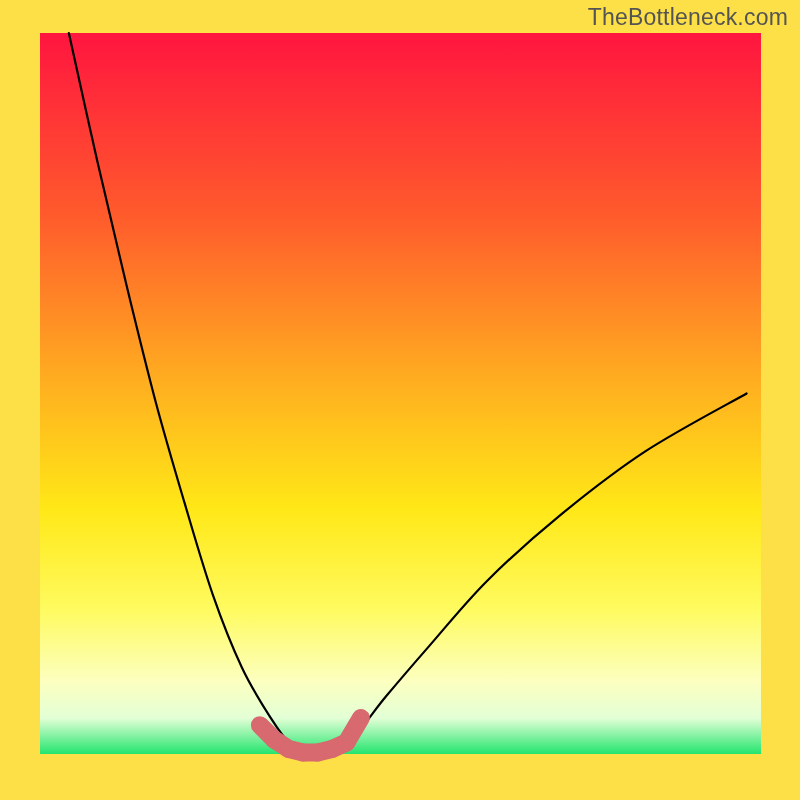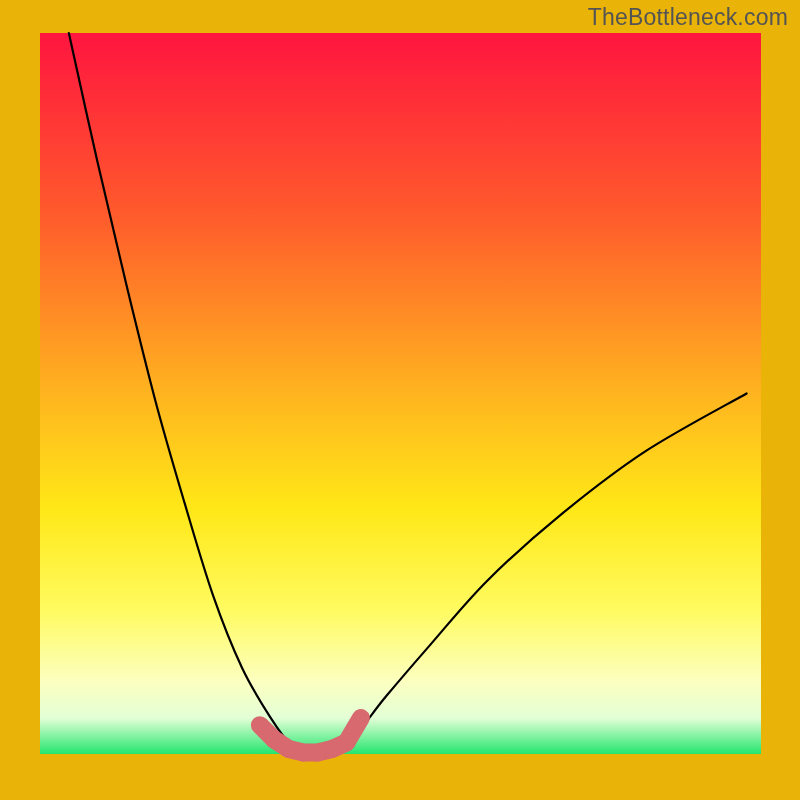--- a/index.html
+++ b/index.html
@@ -8,21 +8,21 @@
     width: 800px;
     height: 800px;
     background: #000000;
     overflow: hidden;
     font-family: Arial, Helvetica, sans-serif;
   }
   .frame {
     position: relative;
     width: 800px;
     height: 800px;
-    background: #eab308;
+    background: #fde047;
   }
   .watermark {
     position: absolute;
     top: 4px;
     right: 12px;
     color: #545454;
     font-size: 23px;
     font-weight: 500;
     letter-spacing: 0.2px;
     z-index: 40;

